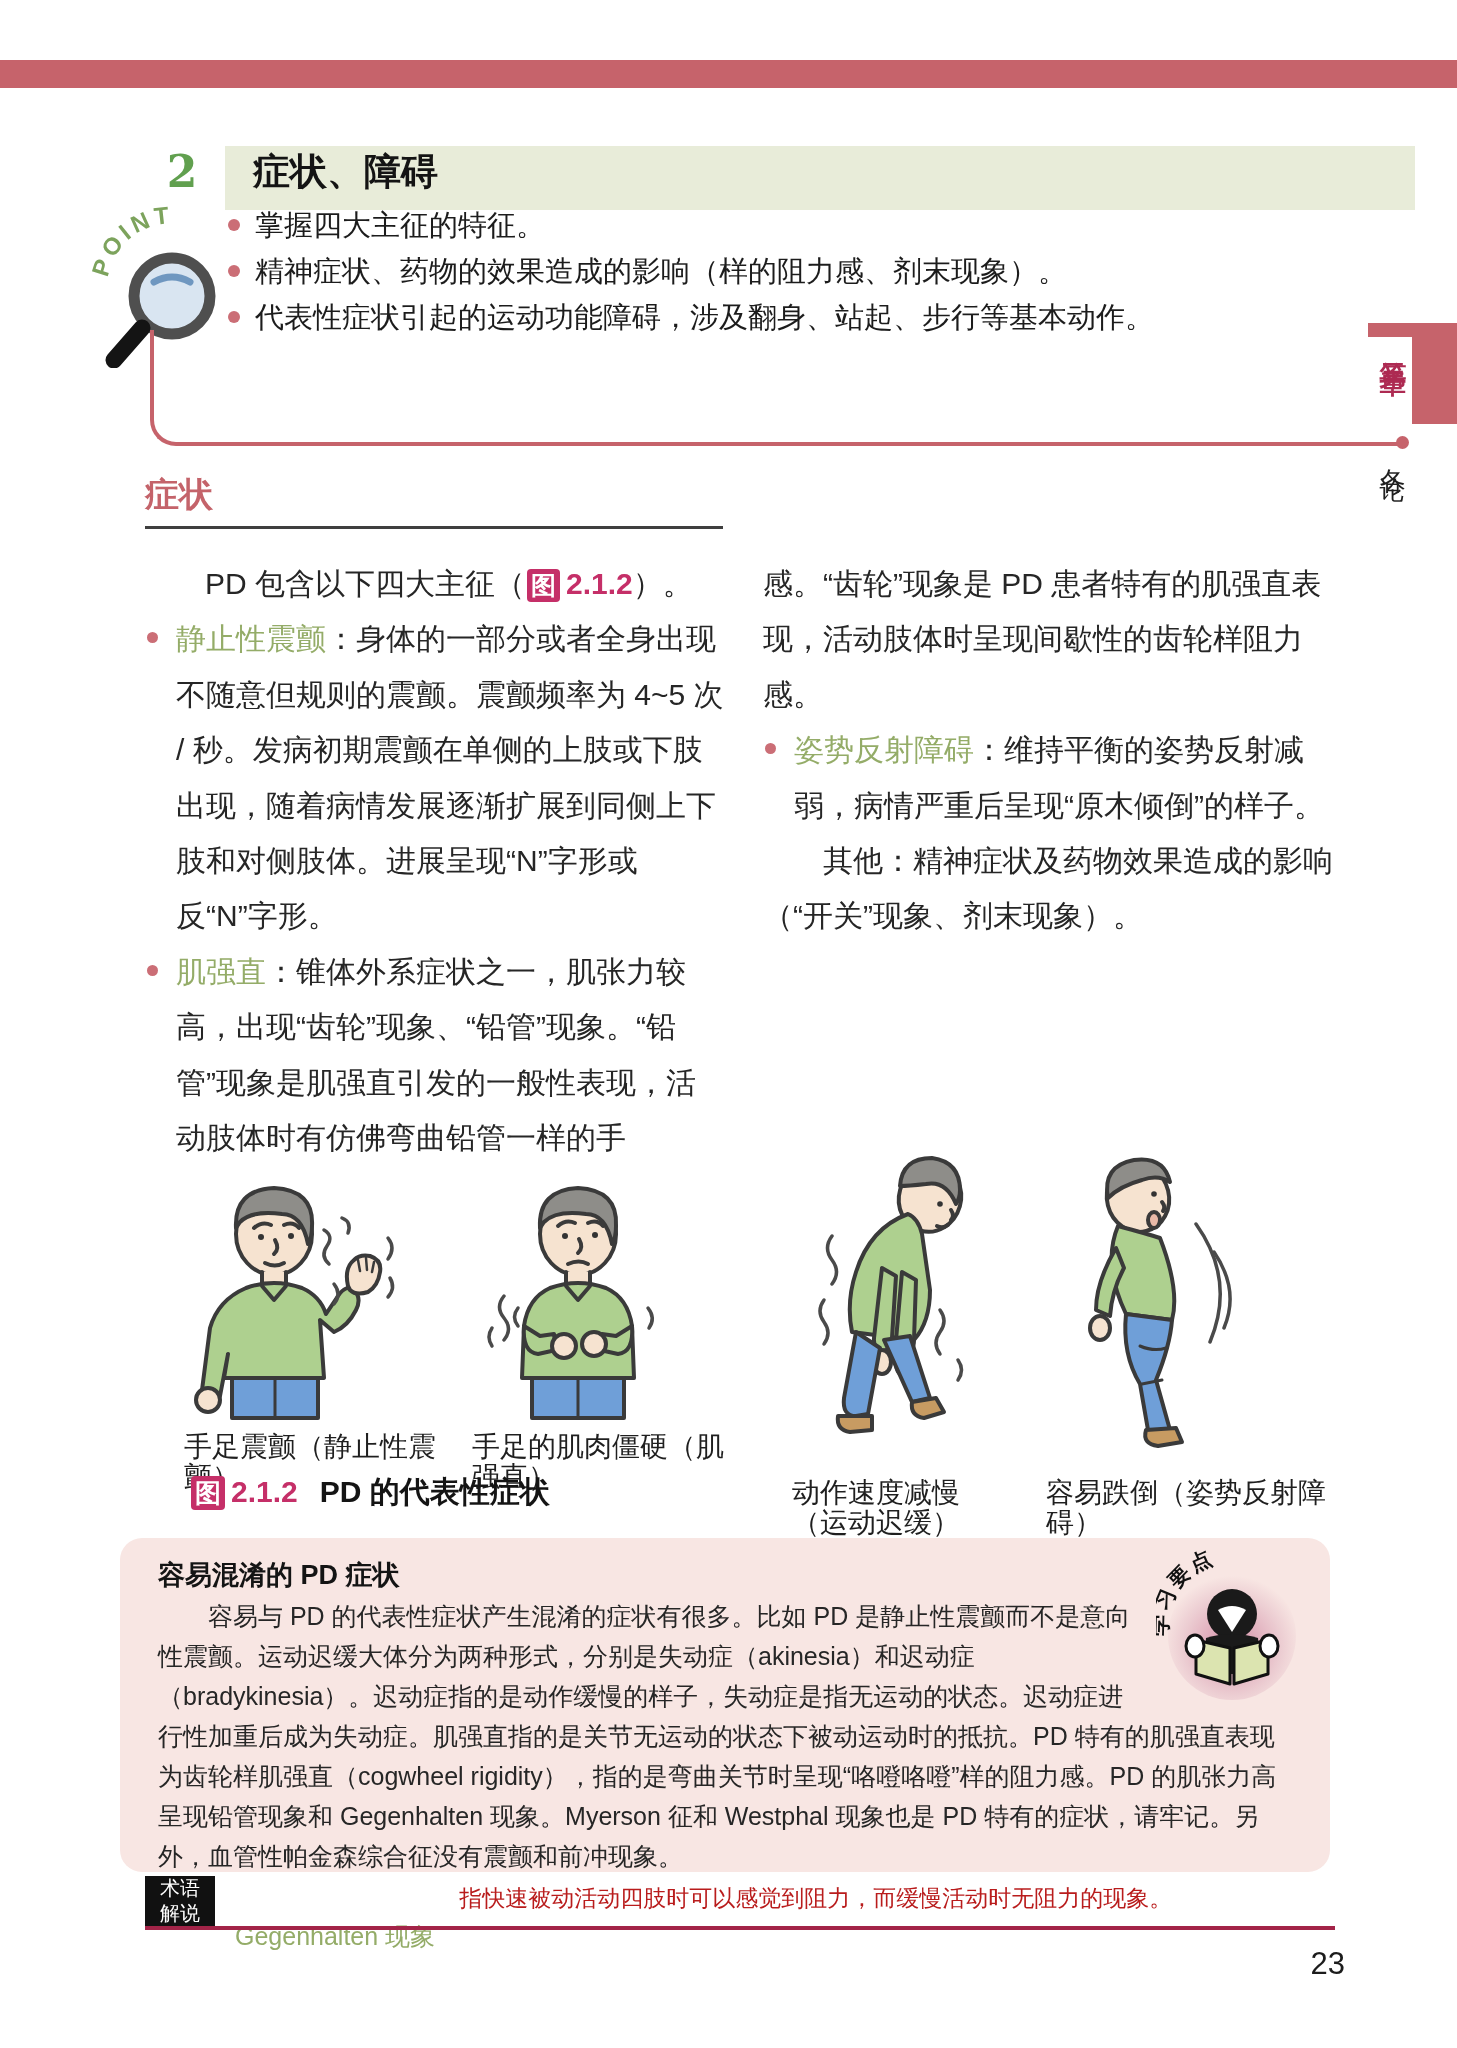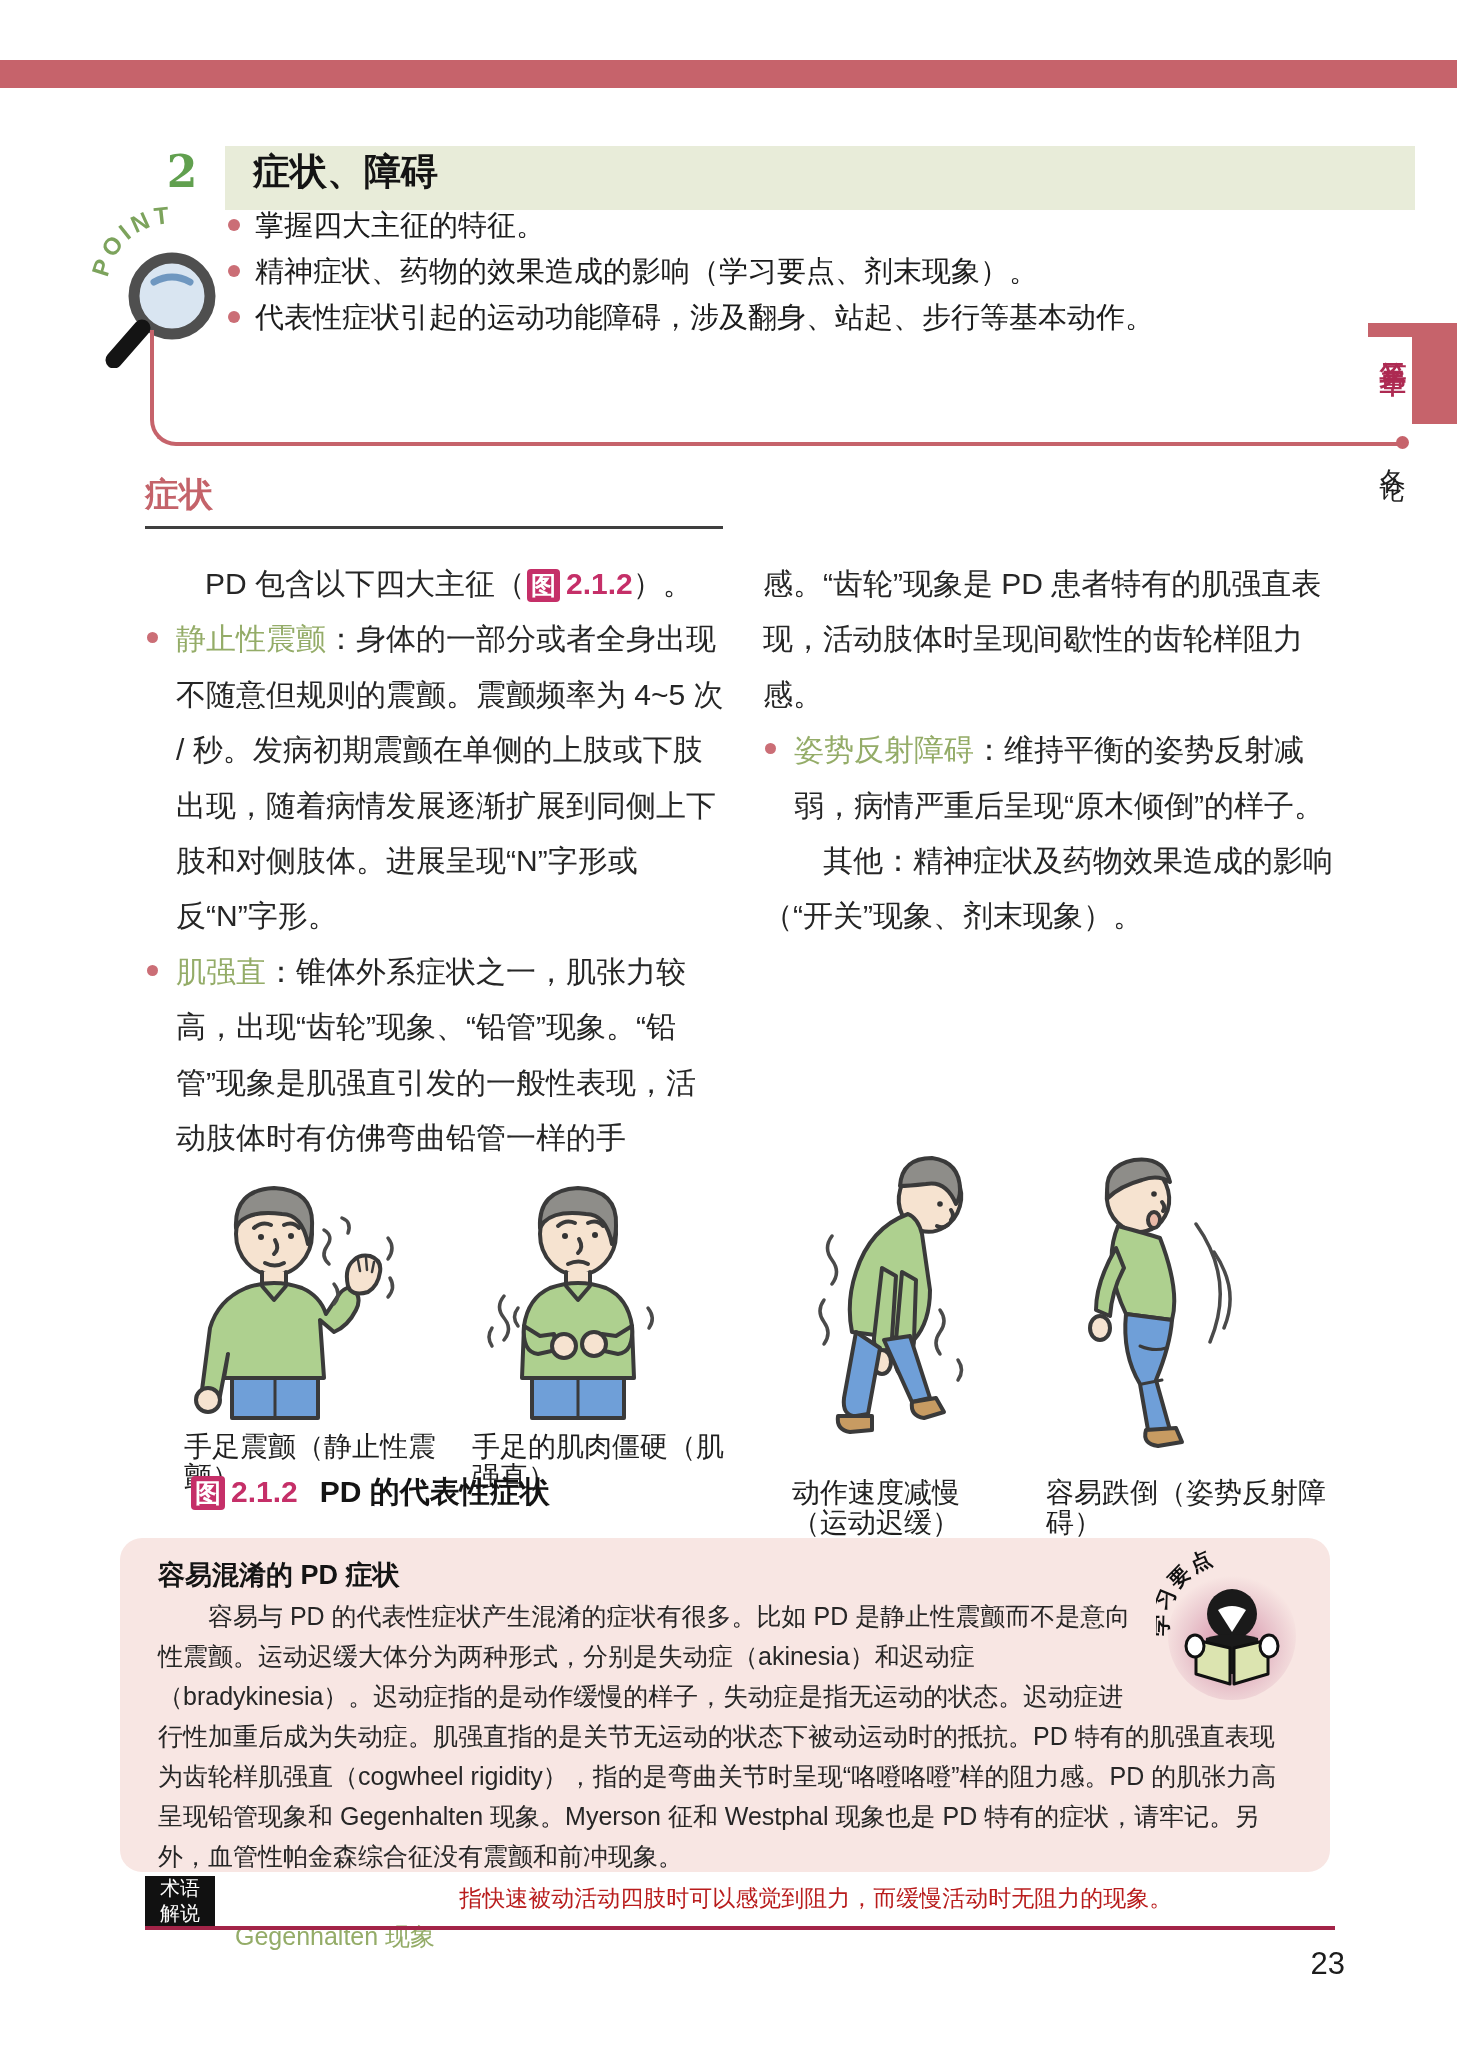--- a/index.html
+++ b/index.html
@@ -96,21 +96,21 @@
     <text font-size="24" font-weight="bold" fill="#7ca35c" letter-spacing="4" font-family="Liberation Sans, sans-serif">
       <textPath href="#arcp">POINT</textPath>
     </text>
     <circle cx="84" cy="106" r="38" fill="#d9e5f1" stroke="#4f4f4f" stroke-width="11"></circle>
     <path d="M66 92 Q84 82 102 92" stroke="#6f97c0" stroke-width="7" fill="none" stroke-linecap="round"></path>
     <line x1="54" y1="138" x2="26" y2="170" stroke="#141414" stroke-width="17" stroke-linecap="round"></line>
   </svg>
 
   <div class="point-list">
     <div class="point-item">掌握四大主征的特征。</div>
-    <div class="point-item">精神症状、药物的效果造成的影响（学习要点、剂末现象）。</div>
+    <div class="point-item">精神症状、药物的效果造成的影响（样的阻力感、剂末现象）。</div>
     <div class="point-item">代表性症状引起的运动功能障碍，涉及翻身、站起、步行等基本动作。</div>
   </div>
   <div class="connector"></div>
   <div class="connector-dot"></div>
 
   <div class="sec-heading">症状</div>
   <div class="sec-underline"></div>
 
   <div class="col col-left">
     <p class="indent"><span>PD 包含以下四大主征（</span><span class="figbadge">图</span><span class="fignum">2.1.2</span><span>）。</span></p>

